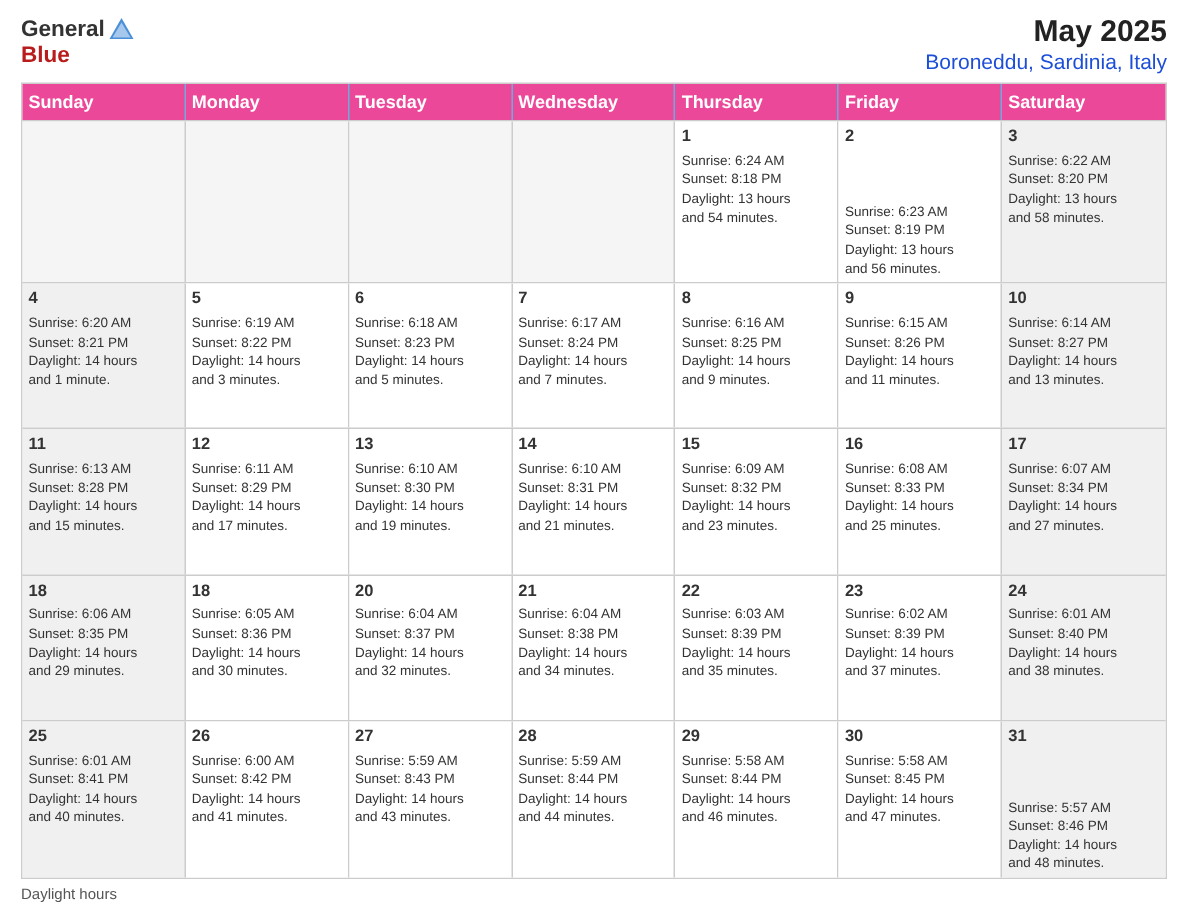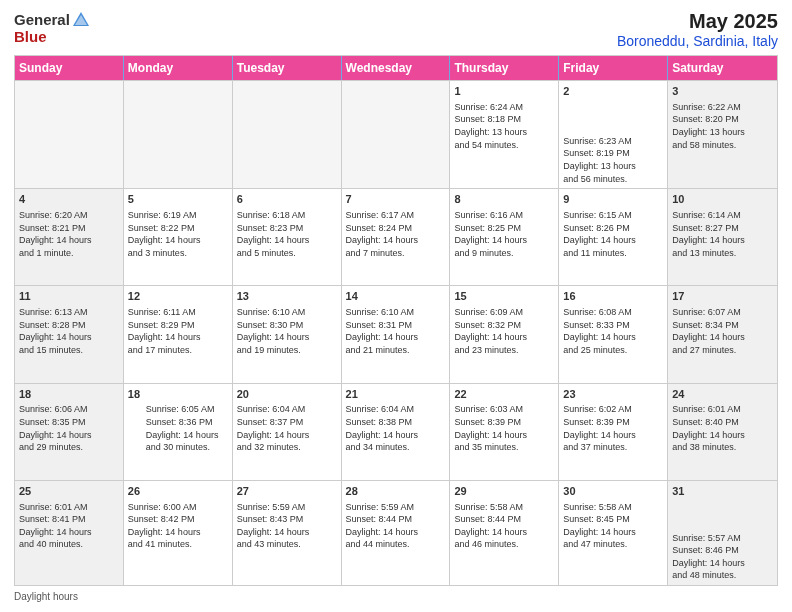--- a/index.html
+++ b/index.html
@@ -283,21 +283,21 @@
         <div class="cal-week">
           <div class="cal-cell shaded">
             <div class="cell-day">18</div>
             <div class="cell-info" style="white-space: pre-line;">Sunrise: 6:06 AM
 Sunset: 8:35 PM
 Daylight: 14 hours
 and 29 minutes.</div>
           </div>
           <div class="cal-cell">
             <div class="cell-day">18</div>
-            <div class="cell-info" style="white-space: pre-line; margin-left: 18px;">Sunrise: 6:05 AM
+            <div class="cell-info" style="white-space: pre-line;">Sunrise: 6:05 AM
 Sunset: 8:36 PM
 Daylight: 14 hours
 and 30 minutes.</div>
           </div>
           <div class="cal-cell">
             <div class="cell-day">20</div>
             <div class="cell-info" style="white-space: pre-line;">Sunrise: 6:04 AM
 Sunset: 8:37 PM
 Daylight: 14 hours
 and 32 minutes.</div>

